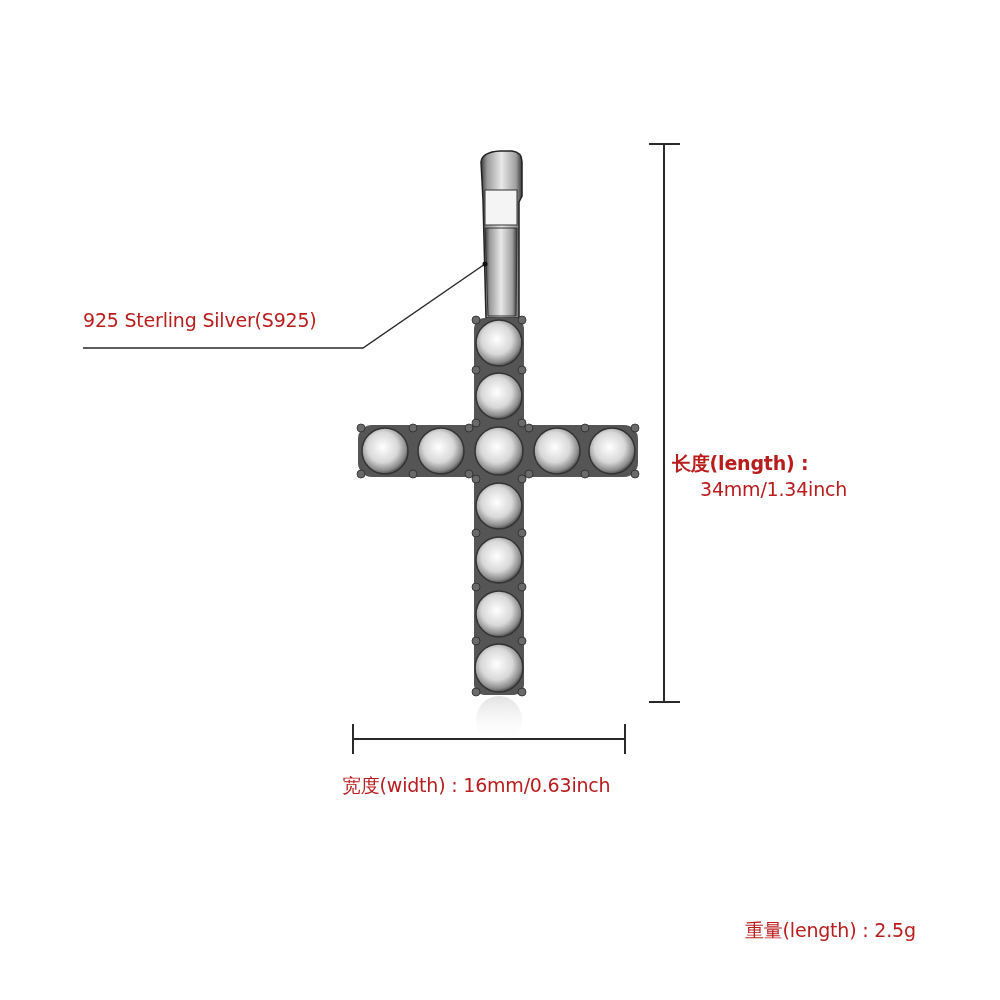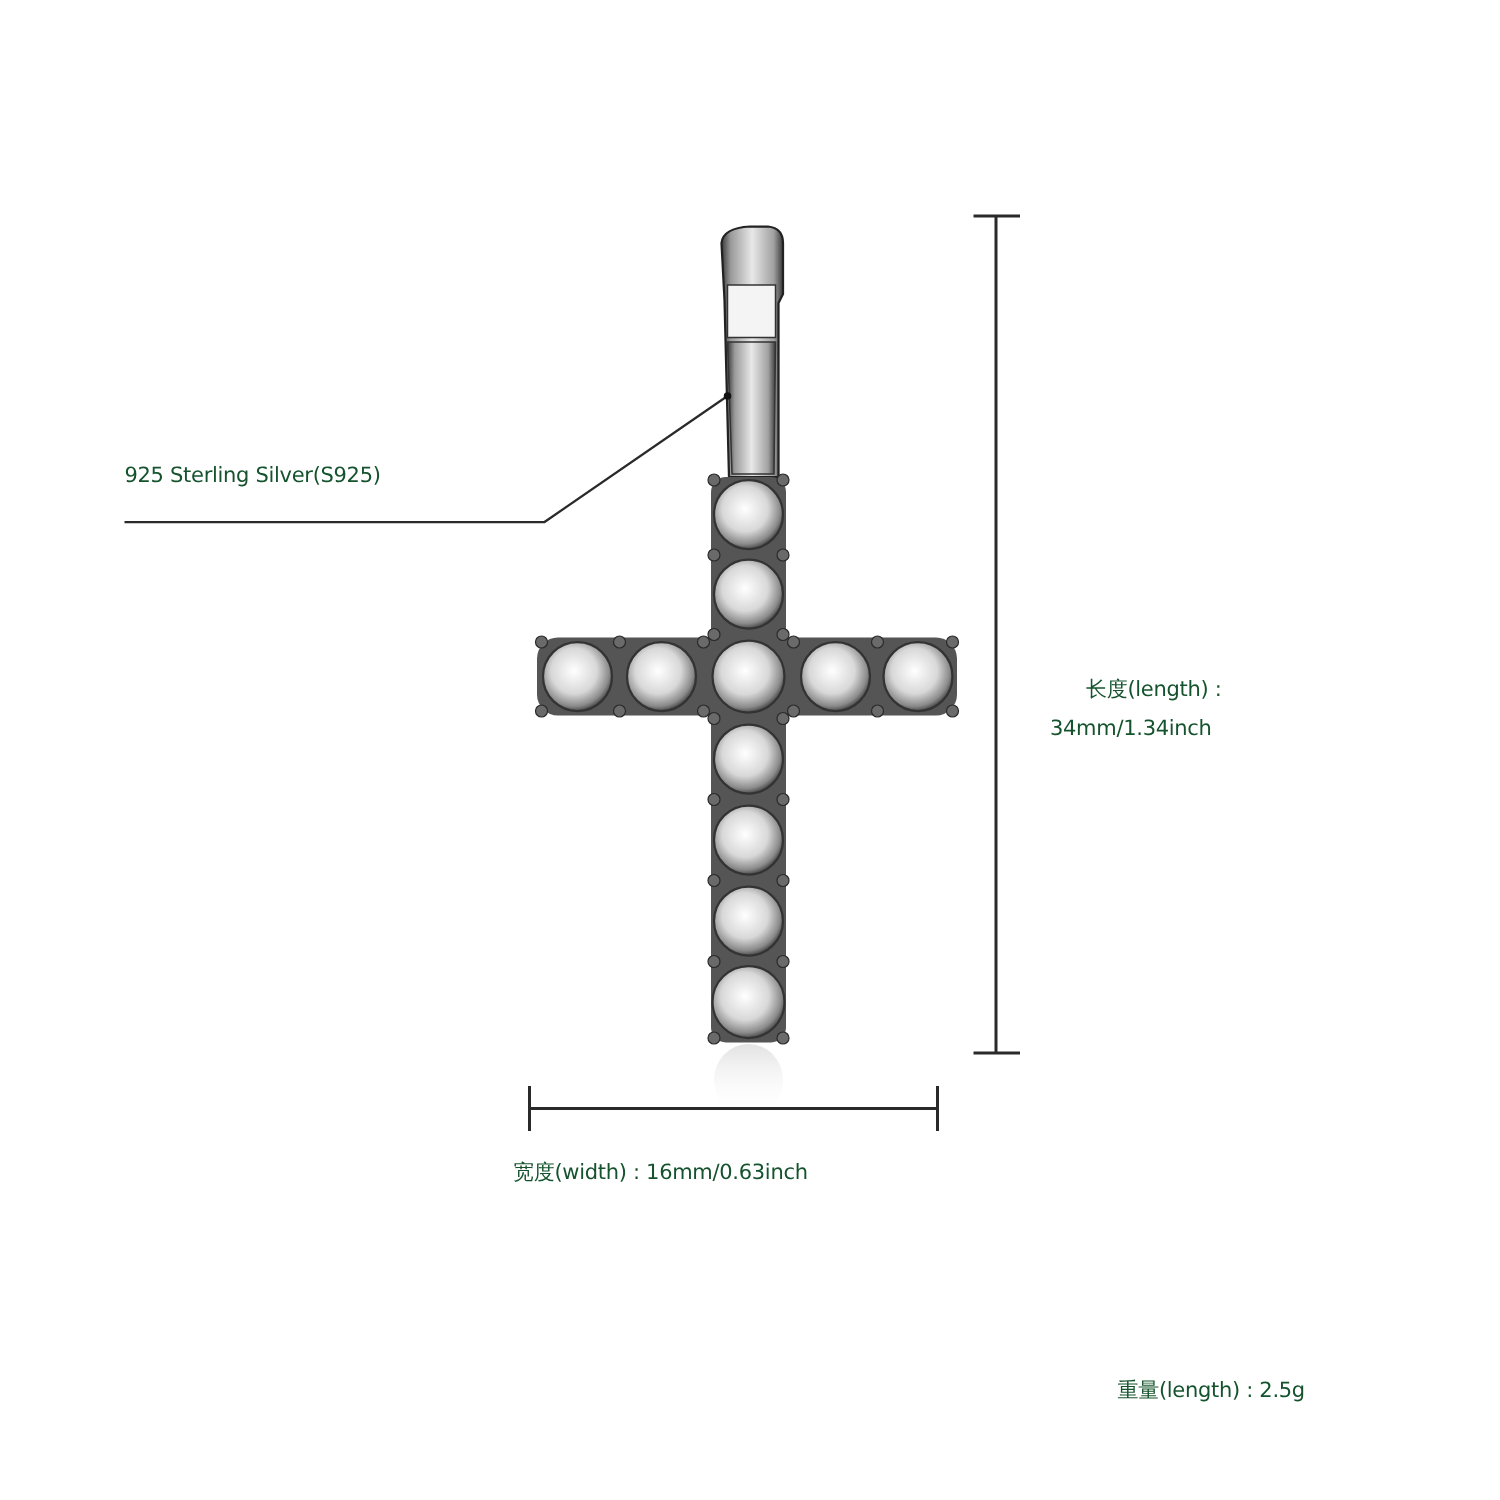--- a/index.html
+++ b/index.html
@@ -1,19 +1,19 @@
 <!DOCTYPE html>
 <html><head>
 <meta charset="utf-8">
 <style>
   html, body { margin:0; padding:0; background:#ffffff; }
   body { width:1000px; height:1000px; position:relative; overflow:hidden;
          font-family:"DejaVu Sans","Liberation Sans",sans-serif; color:#333; }
   .abs { position:absolute; }
-  .label { font-size:14px; color:#14532d; white-space:nowrap; letter-spacing:-0.2px; }
+  .label { font-size:19px; color:#b91c1c; white-space:nowrap; letter-spacing:-0.2px; }
   svg { position:absolute; left:0; top:0; }
 </style>
 </head>
 <body>
 
 <svg width="1000" height="1000" viewBox="0 0 1000 1000">
   <defs>
     <linearGradient id="bail" x1="0" x2="1" y1="0" y2="0">
       <stop offset="0" stop-color="#3a3a3a"></stop>
       <stop offset="0.15" stop-color="#9a9a9a"></stop>
@@ -104,18 +104,18 @@
 
   <g stroke="#2a2a2a" stroke-width="2">
     <line x1="353" y1="739" x2="625" y2="739"></line>
     <line x1="353" y1="724" x2="353" y2="754"></line>
     <line x1="625" y1="724" x2="625" y2="754"></line>
   </g>
 </svg>
 
 <div class="abs label" style="left:83px; top:309px;">925 Sterling Silver(S925)</div>
 
-<div class="abs label" style="left:724px; top:451px;">长度(length) :</div>
+<div class="abs label" style="left:672px; top:451px;font-weight:bold;">长度(length) :</div>
 <div class="abs label" style="left:700px; top:478px;">34mm/1.34inch</div>
 
 <div class="abs label" style="left:342px; top:773px;">宽度(width) : 16mm/0.63inch</div>
 
 <div class="abs label" style="left:745px; top:918px;">重量(length) : 2.5g</div>
 
 </body></html>

